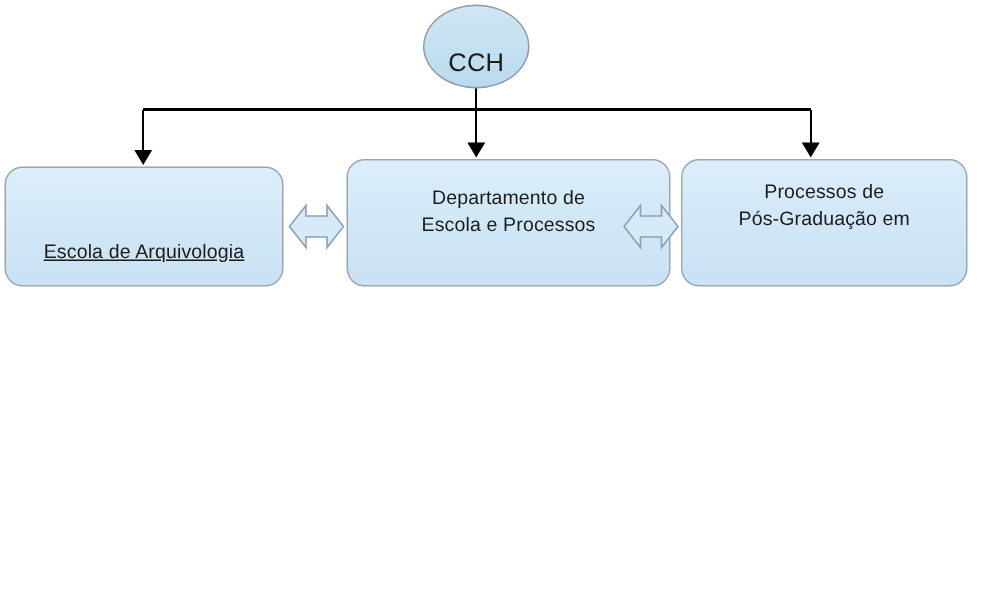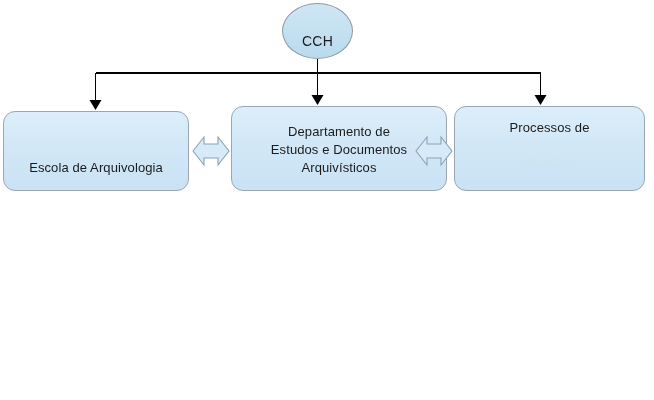--- a/index.html
+++ b/index.html
@@ -40,21 +40,21 @@
     height: 56px;
     border-radius: 50%;
     border: 1px solid #8e9aa5;
     background: linear-gradient(to bottom, #cfe6f4 0%, #c3e0f1 55%, #b9daee 100%);
     box-sizing: border-box;
     display: flex;
     align-items: center;
     justify-content: center;
   }
   .root-node .node-label {
-    font-size: 14px;
+    font-size: 17px;
     color: #1b1b1b;
     letter-spacing: .2px;
     text-align: right;
     line-height: 15px;
     margin-top: 21px;
   }
 
   
   .process-box {
     position: absolute;
@@ -72,21 +72,21 @@
     font-size: 13px;
     line-height: 18px;
     color: #1b1b1b;
     letter-spacing: .1px;
   }
 
   #box-escola        { left: 3px;   top: 111px; width: 186px; height: 80px; }
   #box-departamento  { left: 231px; top: 106px; width: 216px; height: 85px; }
   #box-programa      { left: 454px; top: 106px; width: 191px; height: 85px; }
 
-  #box-escola .box-text       { top: 47px; }
+  #box-escola .box-text       { top: 47px; text-decoration: underline; }
   #box-departamento .box-text { top: 16px; }
   #box-programa .box-text     { top: 12px; }
 
   
   #box-programa .box-text .clipped-line {
     display: block;
     color: #cfe4f2;
   }
 
   
@@ -133,30 +133,29 @@
     </div>
   </div>
 
   <svg class="bidir-arrow" id="arrow-escola-departamento" width="40" height="46" viewBox="0 0 40 46">
     <polygon points="2,23 13,9 13,16 27,16 27,9 38,23 27,37 27,30 13,30 13,37" fill="#d6eaf7" stroke="#8aa3b5" stroke-width="1.1" stroke-linejoin="miter"></polygon>
   </svg>
 
   <div class="process-box" id="box-departamento">
     <div class="box-text">
       <span>Departamento de</span><br>
-      <span>Estudos e Documentos</span><br>
-      <span>Arquivísticos</span>
+      <span>Escola e Processos</span><br>
     </div>
   </div>
 
   <svg class="bidir-arrow" id="arrow-departamento-programa" width="40" height="46" viewBox="0 0 40 46">
     <polygon points="2,23 13,9 13,16 27,16 27,9 38,23 27,37 27,30 13,30 13,37" fill="#d6eaf7" stroke="#8aa3b5" stroke-width="1.1" stroke-linejoin="miter"></polygon>
   </svg>
 
   <div class="process-box" id="box-programa">
     <div class="box-text">
       <span>Processos de</span><br>
-      <br>
+      <span>Pós-Graduação em</span><br>
       <span class="clipped-line">e Arquivos</span>
     </div>
   </div>
 
 </div>
 
 </body></html>

